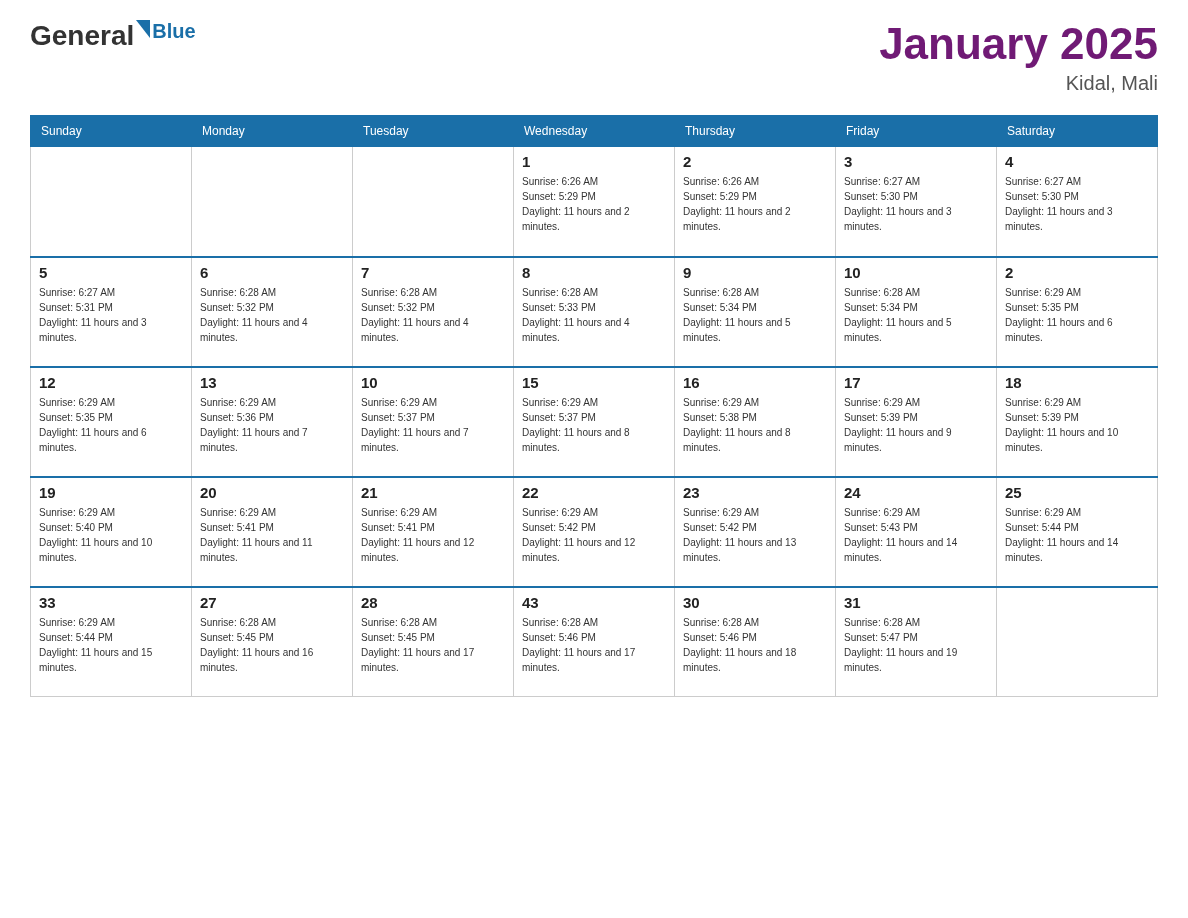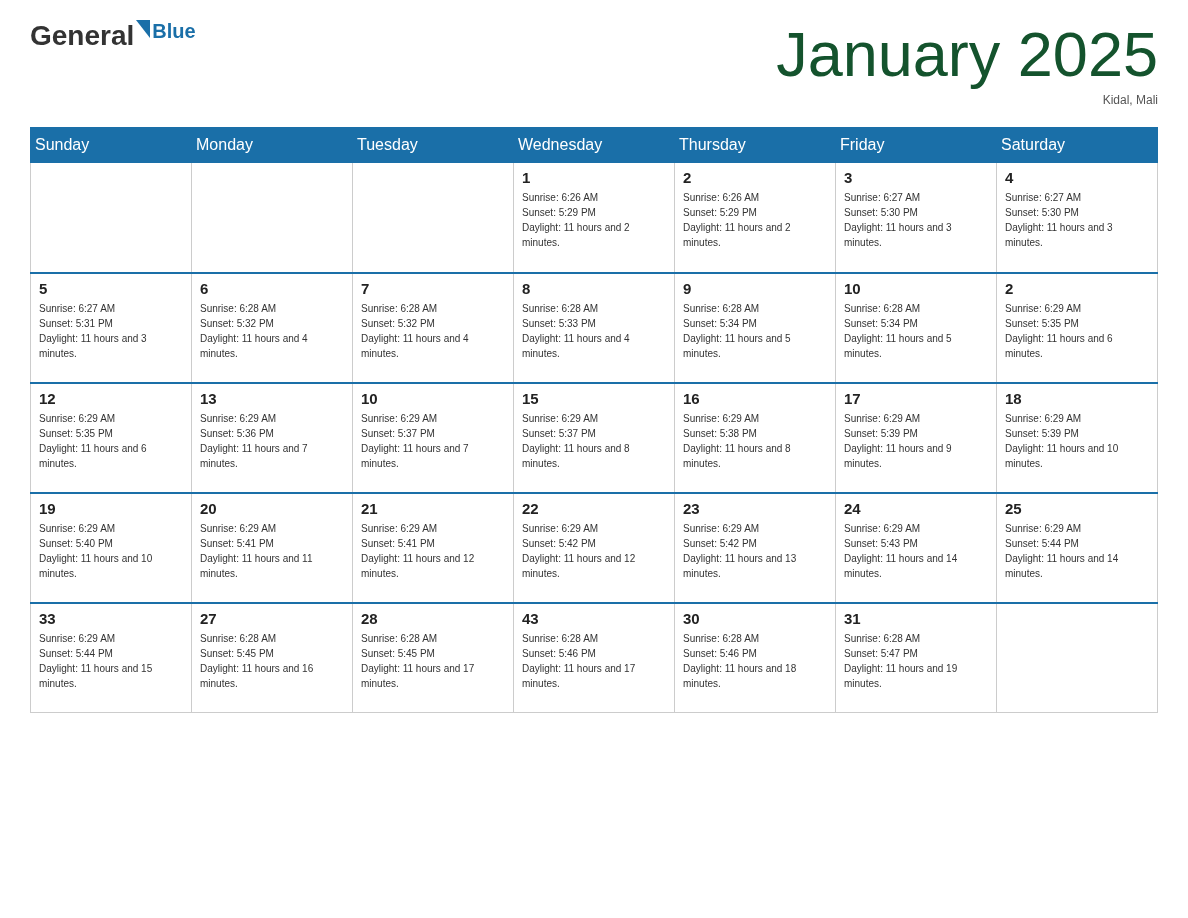--- a/index.html
+++ b/index.html
@@ -41,41 +41,41 @@
     }
     .logo-blue {
       color: #1a6fa8;
       font-size: 20px;
       font-weight: bold;
     }
     .title-section {
       text-align: right;
     }
     .calendar-title {
-      font-size: 63px;
-      font-weight: normal;
-      color: #14532d;
+      font-size: 44px;
+      font-weight: bold;
+      color: #701a75;
       line-height: 1.1;
     }
     .calendar-subtitle {
-      font-size: 12px;
+      font-size: 20px;
       color: #555;
       margin-top: 4px;
     }
     table {
       width: 100%;
       border-collapse: collapse;
       table-layout: fixed;
     }
     thead tr th {
       background-color: #1a6fa8;
       color: #fff;
-      font-size: 16px;
+      font-size: 12px;
       font-weight: normal;
-      padding: 8px 4px;
+      padding: 8px 10px;
       text-align: left;
       border: 1px solid #1a6fa8;
     }
     tbody tr td {
       border: 1px solid #ccc;
       vertical-align: top;
       padding: 6px 8px;
       height: 110px;
     }
     .day-number {

